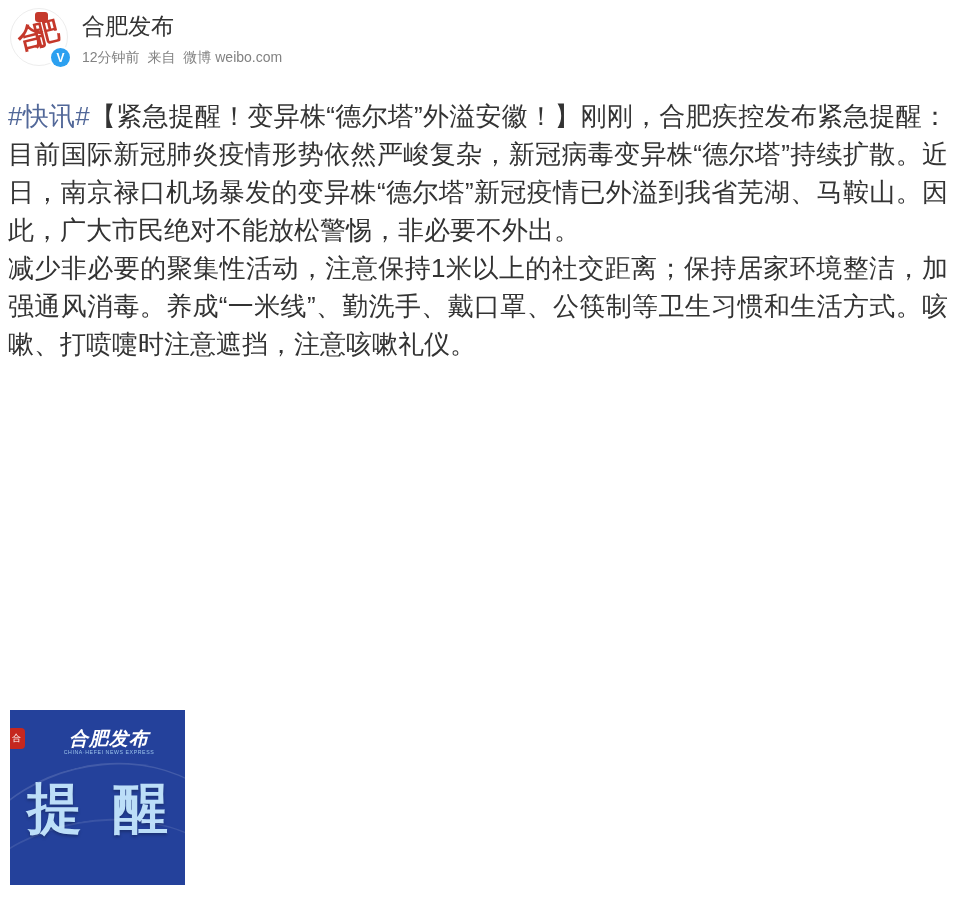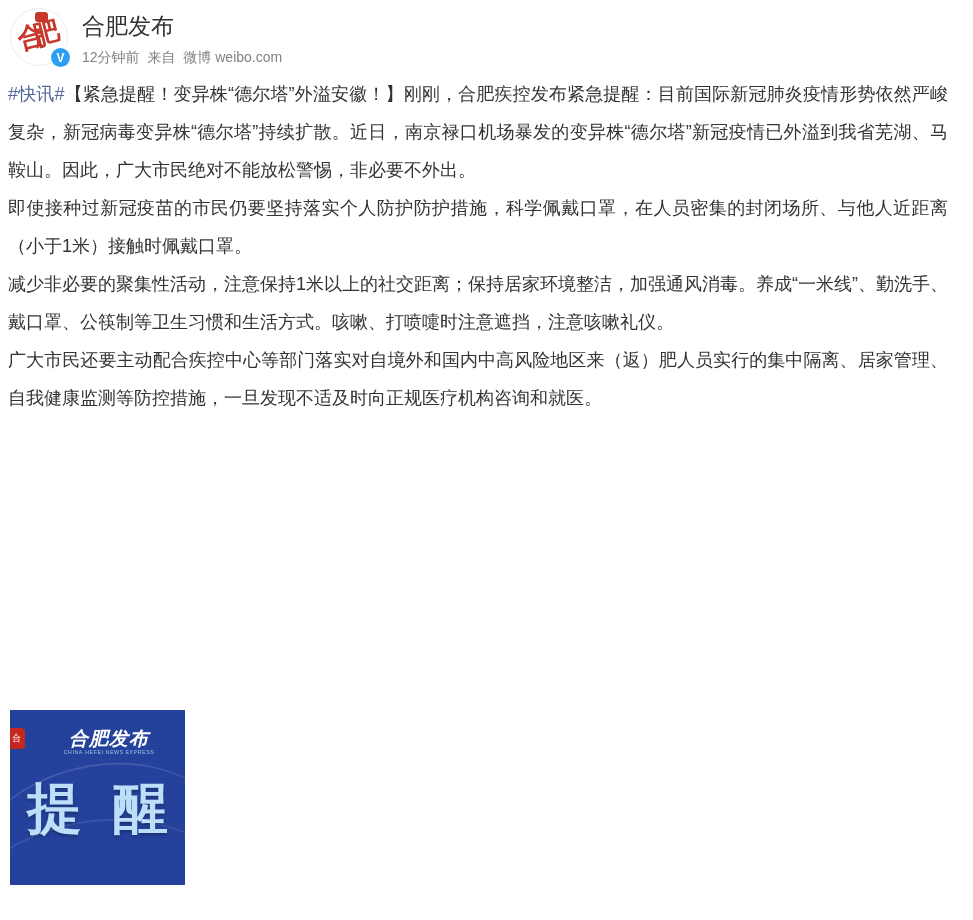--- a/index.html
+++ b/index.html
@@ -34,22 +34,22 @@
     color:#ffffff; font-size:12px; font-weight:bold;
     display:flex; align-items:center; justify-content:center;
   }
   .hcol { margin-left:14px; padding-top:3px; }
   .username { font-size:23px; color:var(--text_dark); cursor:pointer; }
   .meta { margin-top:7px; font-size:14px; color:var(--meta_gray); }
   .meta span { margin-right:4px; }
 
   
   .content {
-    position:absolute; left:8px; top:75px; width:940px;
-    font-size:18px; line-height:38px; color:var(--text_dark);
+    position:absolute; left:8px; top:97px; width:940px;
+    font-size:26px; line-height:38px; color:var(--text_dark);
     text-align:justify; text-justify:inter-ideograph;
   }
   .para { margin:0; }
   .hashtag { color:var(--link_blue); text-decoration:none; cursor:pointer; }
 
   
   .thumb {
     position:absolute; left:10px; top:710px; width:175px; height:175px;
     background:var(--thumb_bg); overflow:hidden; cursor:pointer;
   }
@@ -111,23 +111,21 @@
       <div class="meta">
         <span>12分钟前</span>
         <span>来自</span>
         <span>微博 weibo.com</span>
       </div>
     </div>
   </div>
 
   <div class="content">
     <p class="para"><a class="hashtag">#快讯#</a><span>【紧急提醒！变异株“德尔塔”外溢安徽！】刚刚，合肥疾控发布紧急提醒：目前国际新冠肺炎疫情形势依然严峻复杂，新冠病毒变异株“德尔塔”持续扩散。近日，南京禄口机场暴发的变异株“德尔塔”新冠疫情已外溢到我省芜湖、马鞍山。因此，广大市民绝对不能放松警惕，非必要不外出。</span></p>
-    <p class="para">即使接种过新冠疫苗的市民仍要坚持落实个人防护防护措施，科学佩戴口罩，在人员密集的封闭场所、与他人近距离（小于1米）接触时佩戴口罩。</p>
     <p class="para">减少非必要的聚集性活动，注意保持1米以上的社交距离；保持居家环境整洁，加强通风消毒。养成“一米线”、勤洗手、戴口罩、公筷制等卫生习惯和生活方式。咳嗽、打喷嚏时注意遮挡，注意咳嗽礼仪。</p>
-    <p class="para">广大市民还要主动配合疾控中心等部门落实对自境外和国内中高风险地区来（返）肥人员实行的集中隔离、居家管理、自我健康监测等防控措施，一旦发现不适及时向正规医疗机构咨询和就医。</p>
   </div>
 
   <div class="thumb">
     <div class="thumb-brand">
       <span class="thumb-seal">合</span>
       <div class="thumb-brand-col">
         <div class="thumb-brand-name">合肥发布</div>
         <div class="thumb-brand-sub">CHINA·HEFEI NEWS EXPRESS</div>
       </div>
     </div>

